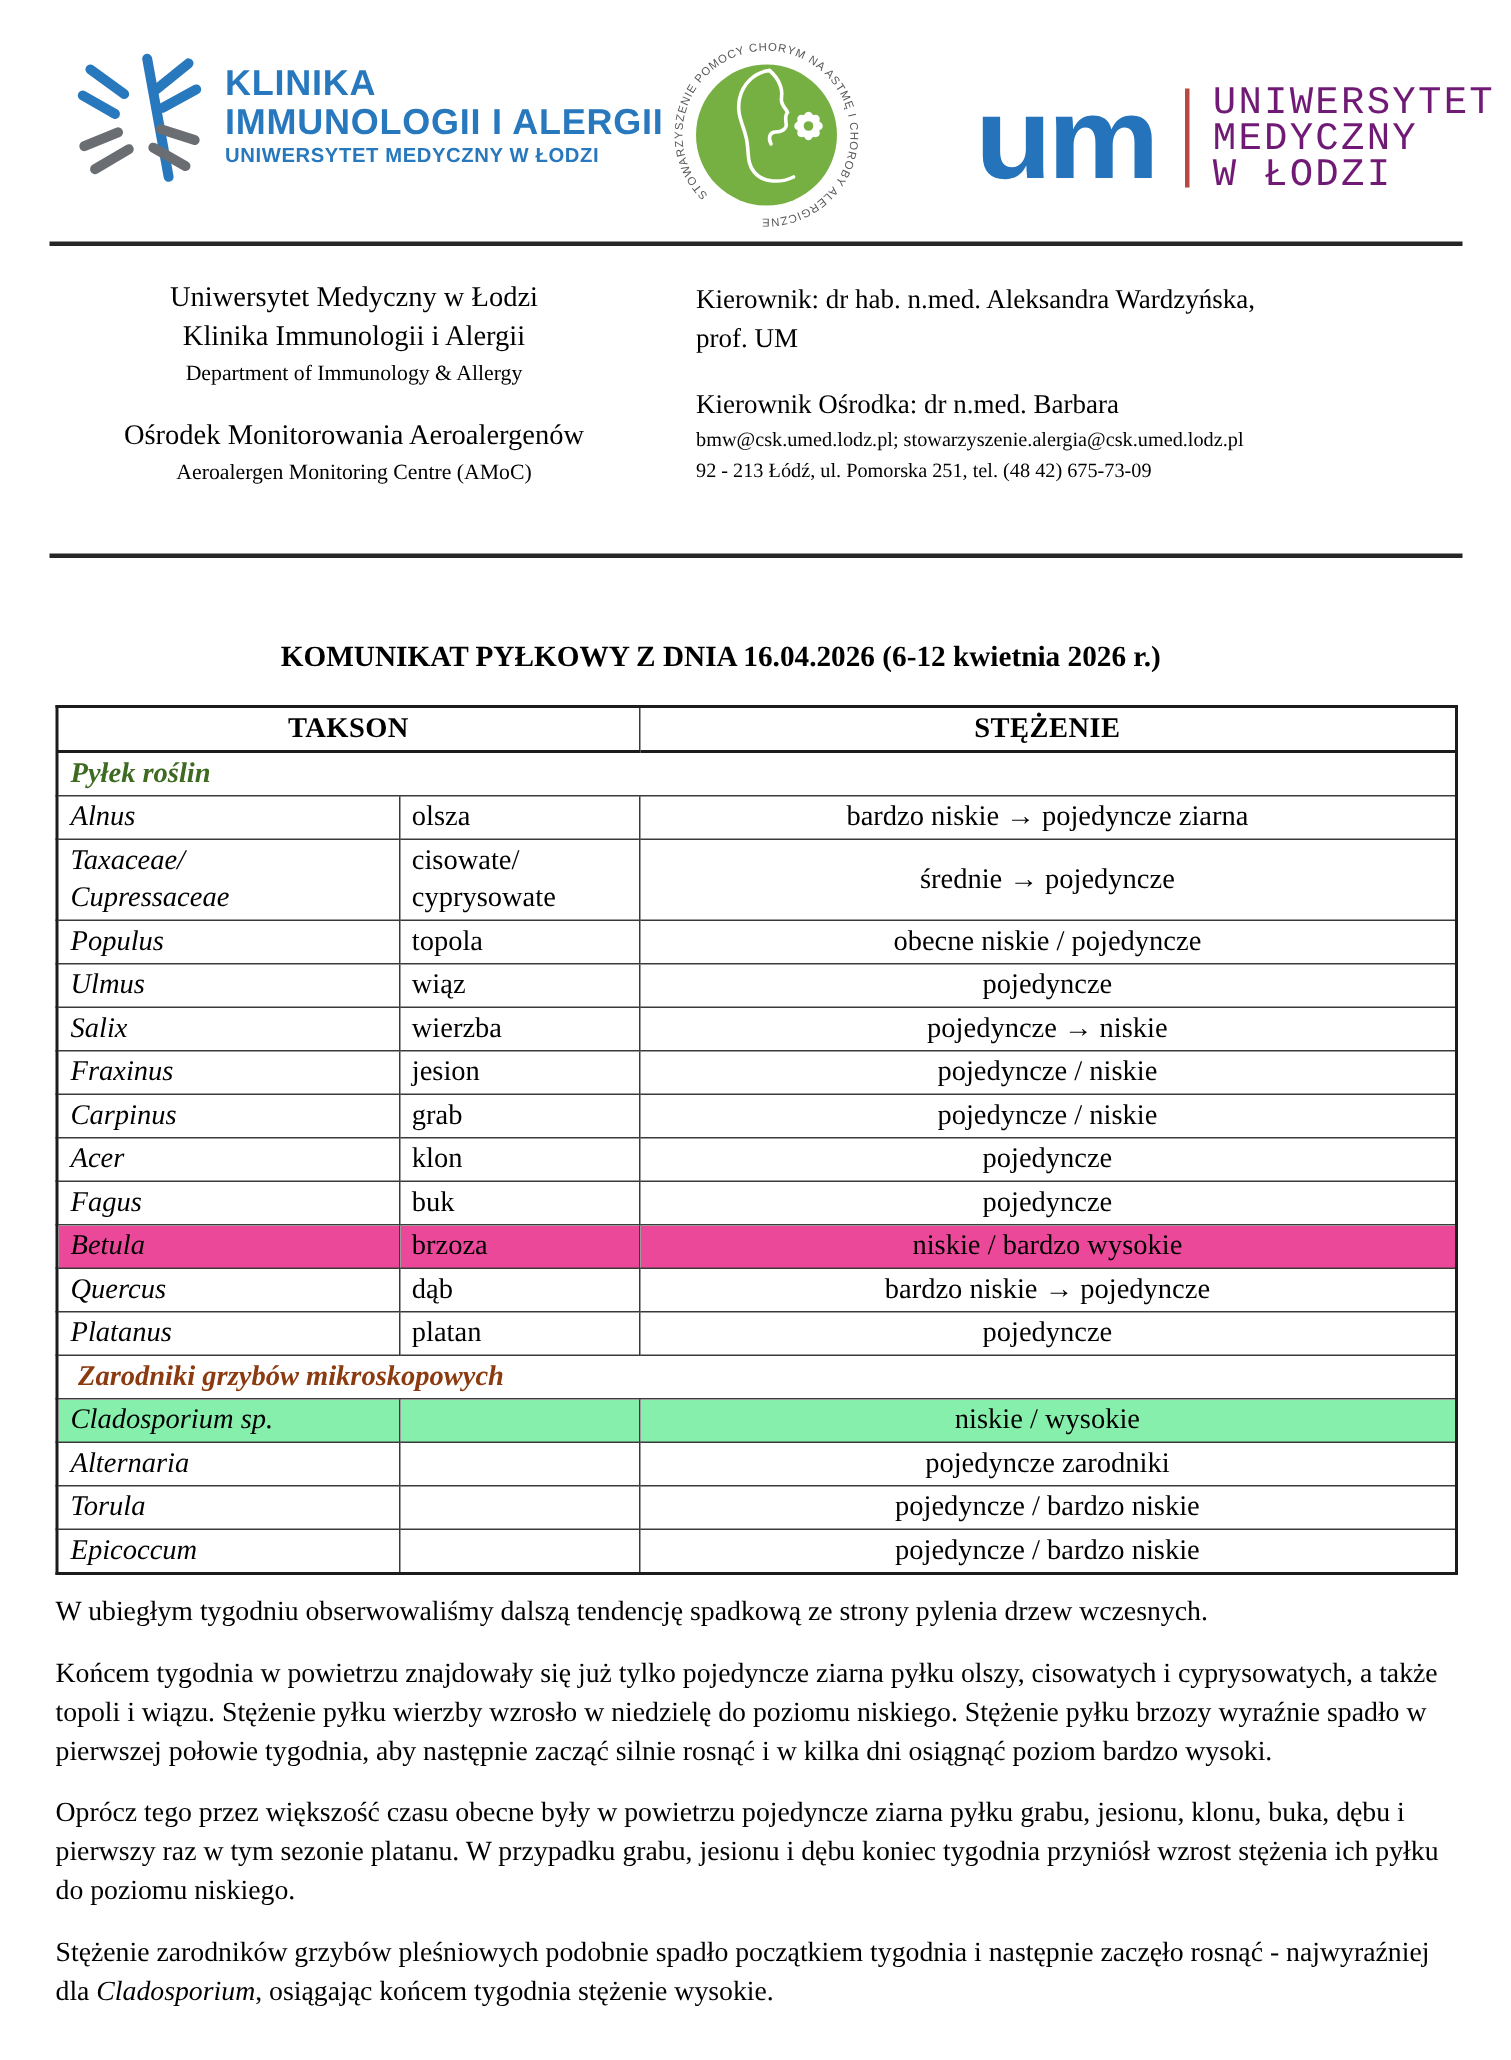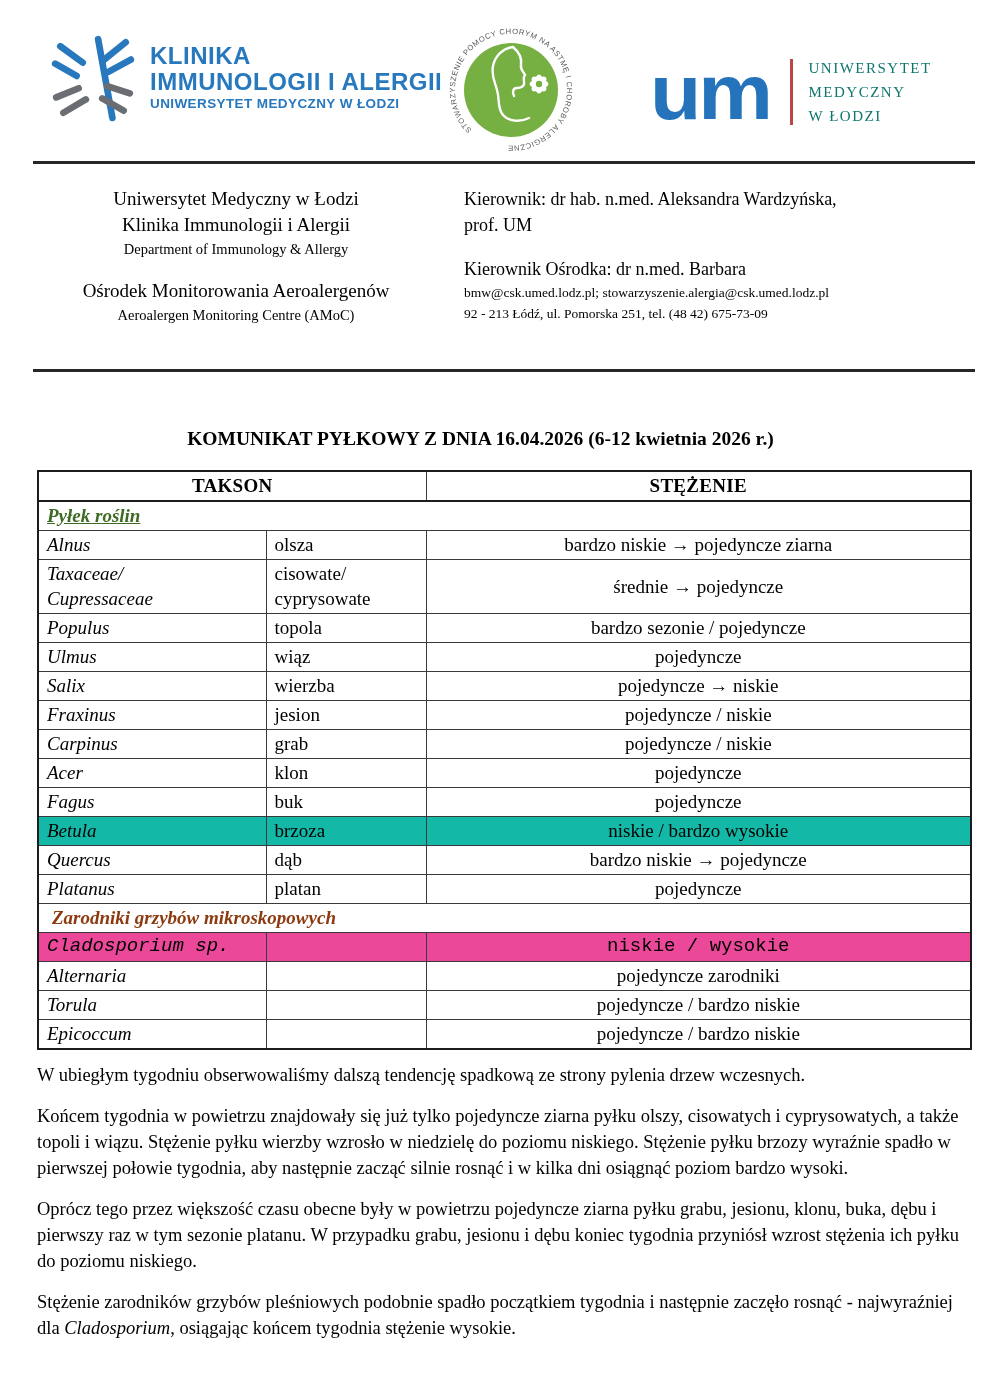--- a/index.html
+++ b/index.html
@@ -11,21 +11,21 @@
   
   .logo-left { position:absolute; left:50px; top:32px; display:flex; align-items:center; gap:14px; }
   .clinic-text { font-family:"Liberation Sans", sans-serif; color:#2878BE; font-weight:bold; }
   .clinic-text .l1 { font-size:24px; line-height:26px; letter-spacing:.5px; }
   .clinic-text .l2 { font-size:24px; line-height:26px; letter-spacing:.5px; }
   .clinic-text .l3 { font-size:13.5px; line-height:18px; letter-spacing:.4px; }
   .logo-center { position:absolute; left:449px; top:14px; }
   .logo-right { position:absolute; left:650px; top:56px; display:flex; align-items:center; }
   .um-mark { font-family:"Liberation Sans", sans-serif; font-weight:800; font-size:84px; line-height:70px; color:#2573BA; letter-spacing:-3px; transform:scaleY(.92); }
   .um-divider { width:2.5px; height:66px; background:#B94743; margin:0 16px 0 20px; }
-  .um-text { font-family:Liberation Serif, serif; color:#0f766e; font-size:15px; line-height:24px; letter-spacing:1.5px; }
+  .um-text { font-family:Liberation Mono, monospace; color:#701a75; font-size:26px; line-height:24px; letter-spacing:1.5px; }
   
   .rule { position:absolute; left:33px; width:942px; height:0; border-top:3px solid #262626; }
   .rule-top { top:161px; }
   .rule-mid { top:369px; }
   
   .info-left { position:absolute; left:55px; top:186px; width:362px; text-align:center; }
   .info-right { position:absolute; left:464px; top:186px; width:478px; text-align:left; }
   .info-big  { font-size:19px; line-height:26px; }
   .info-big2 { font-size:18px; line-height:26px; }
   .info-small { font-size:14.5px; line-height:22px; }
@@ -35,24 +35,24 @@
   .page-title { position:absolute; left:0; top:428px; width:961px; text-align:center; font-size:19.5px; font-weight:bold; }
   
   .tbl-wrap { position:absolute; left:37px; top:470px; }
   table.tbl { border-collapse:collapse; table-layout:fixed; width:933px; border:2.5px solid #1c1c1c; }
   .tbl th, .tbl td { border:1.6px solid #3a3a3a; padding:1px 8px 2px; font-size:19px; line-height:25px; overflow:hidden; }
   .tbl thead th { text-align:center; font-weight:bold; letter-spacing:.3px; border-bottom:2px solid #1c1c1c; }
   .tbl td.c1 { font-style:italic; white-space:pre-line; vertical-align:top; }
   .tbl td.c2 { white-space:pre-line; vertical-align:top; }
   .tbl td.c3 { text-align:center; vertical-align:middle; }
   .tbl tr.section-row td { font-style:italic; font-weight:bold; }
-  .tbl tr.sec-green td { color:#3E6A21;text-decoration:underline; }
+  .tbl tr.sec-green td { color:#3E6A21; }
   .tbl tr.sec-brown td { color:#8C3A10; padding-left:13px; }
-  .tbl tr.hl-peach td { background:#14b8a6; }
-  .tbl tr.hl-green td { background:#ec4899;font-family:Liberation Mono, monospace; }
+  .tbl tr.hl-peach td { background:#ec4899; }
+  .tbl tr.hl-green td { background:#86efac; }
   
   .paragraphs { position:absolute; left:37px; top:1062px; width:937px; }
   .paragraphs p { margin:0 0 15px; font-size:18.5px; line-height:26px; }
   .paragraphs .it { font-style:italic; }
 </style>
 </head>
 <body>
 
 <div id="page">
 
@@ -158,21 +158,21 @@
         <tr>
           <td class="c1">Taxaceae/
 Cupressaceae</td>
           <td class="c2">cisowate/
 cyprysowate</td>
           <td class="c3">średnie → pojedyncze</td>
         </tr>
         <tr>
           <td class="c1">Populus</td>
           <td class="c2">topola</td>
-          <td class="c3">bardzo sezonie / pojedyncze</td>
+          <td class="c3">obecne niskie / pojedyncze</td>
         </tr>
         <tr>
           <td class="c1">Ulmus</td>
           <td class="c2">wiąz</td>
           <td class="c3">pojedyncze</td>
         </tr>
         <tr>
           <td class="c1">Salix</td>
           <td class="c2">wierzba</td>
           <td class="c3">pojedyncze → niskie</td>

